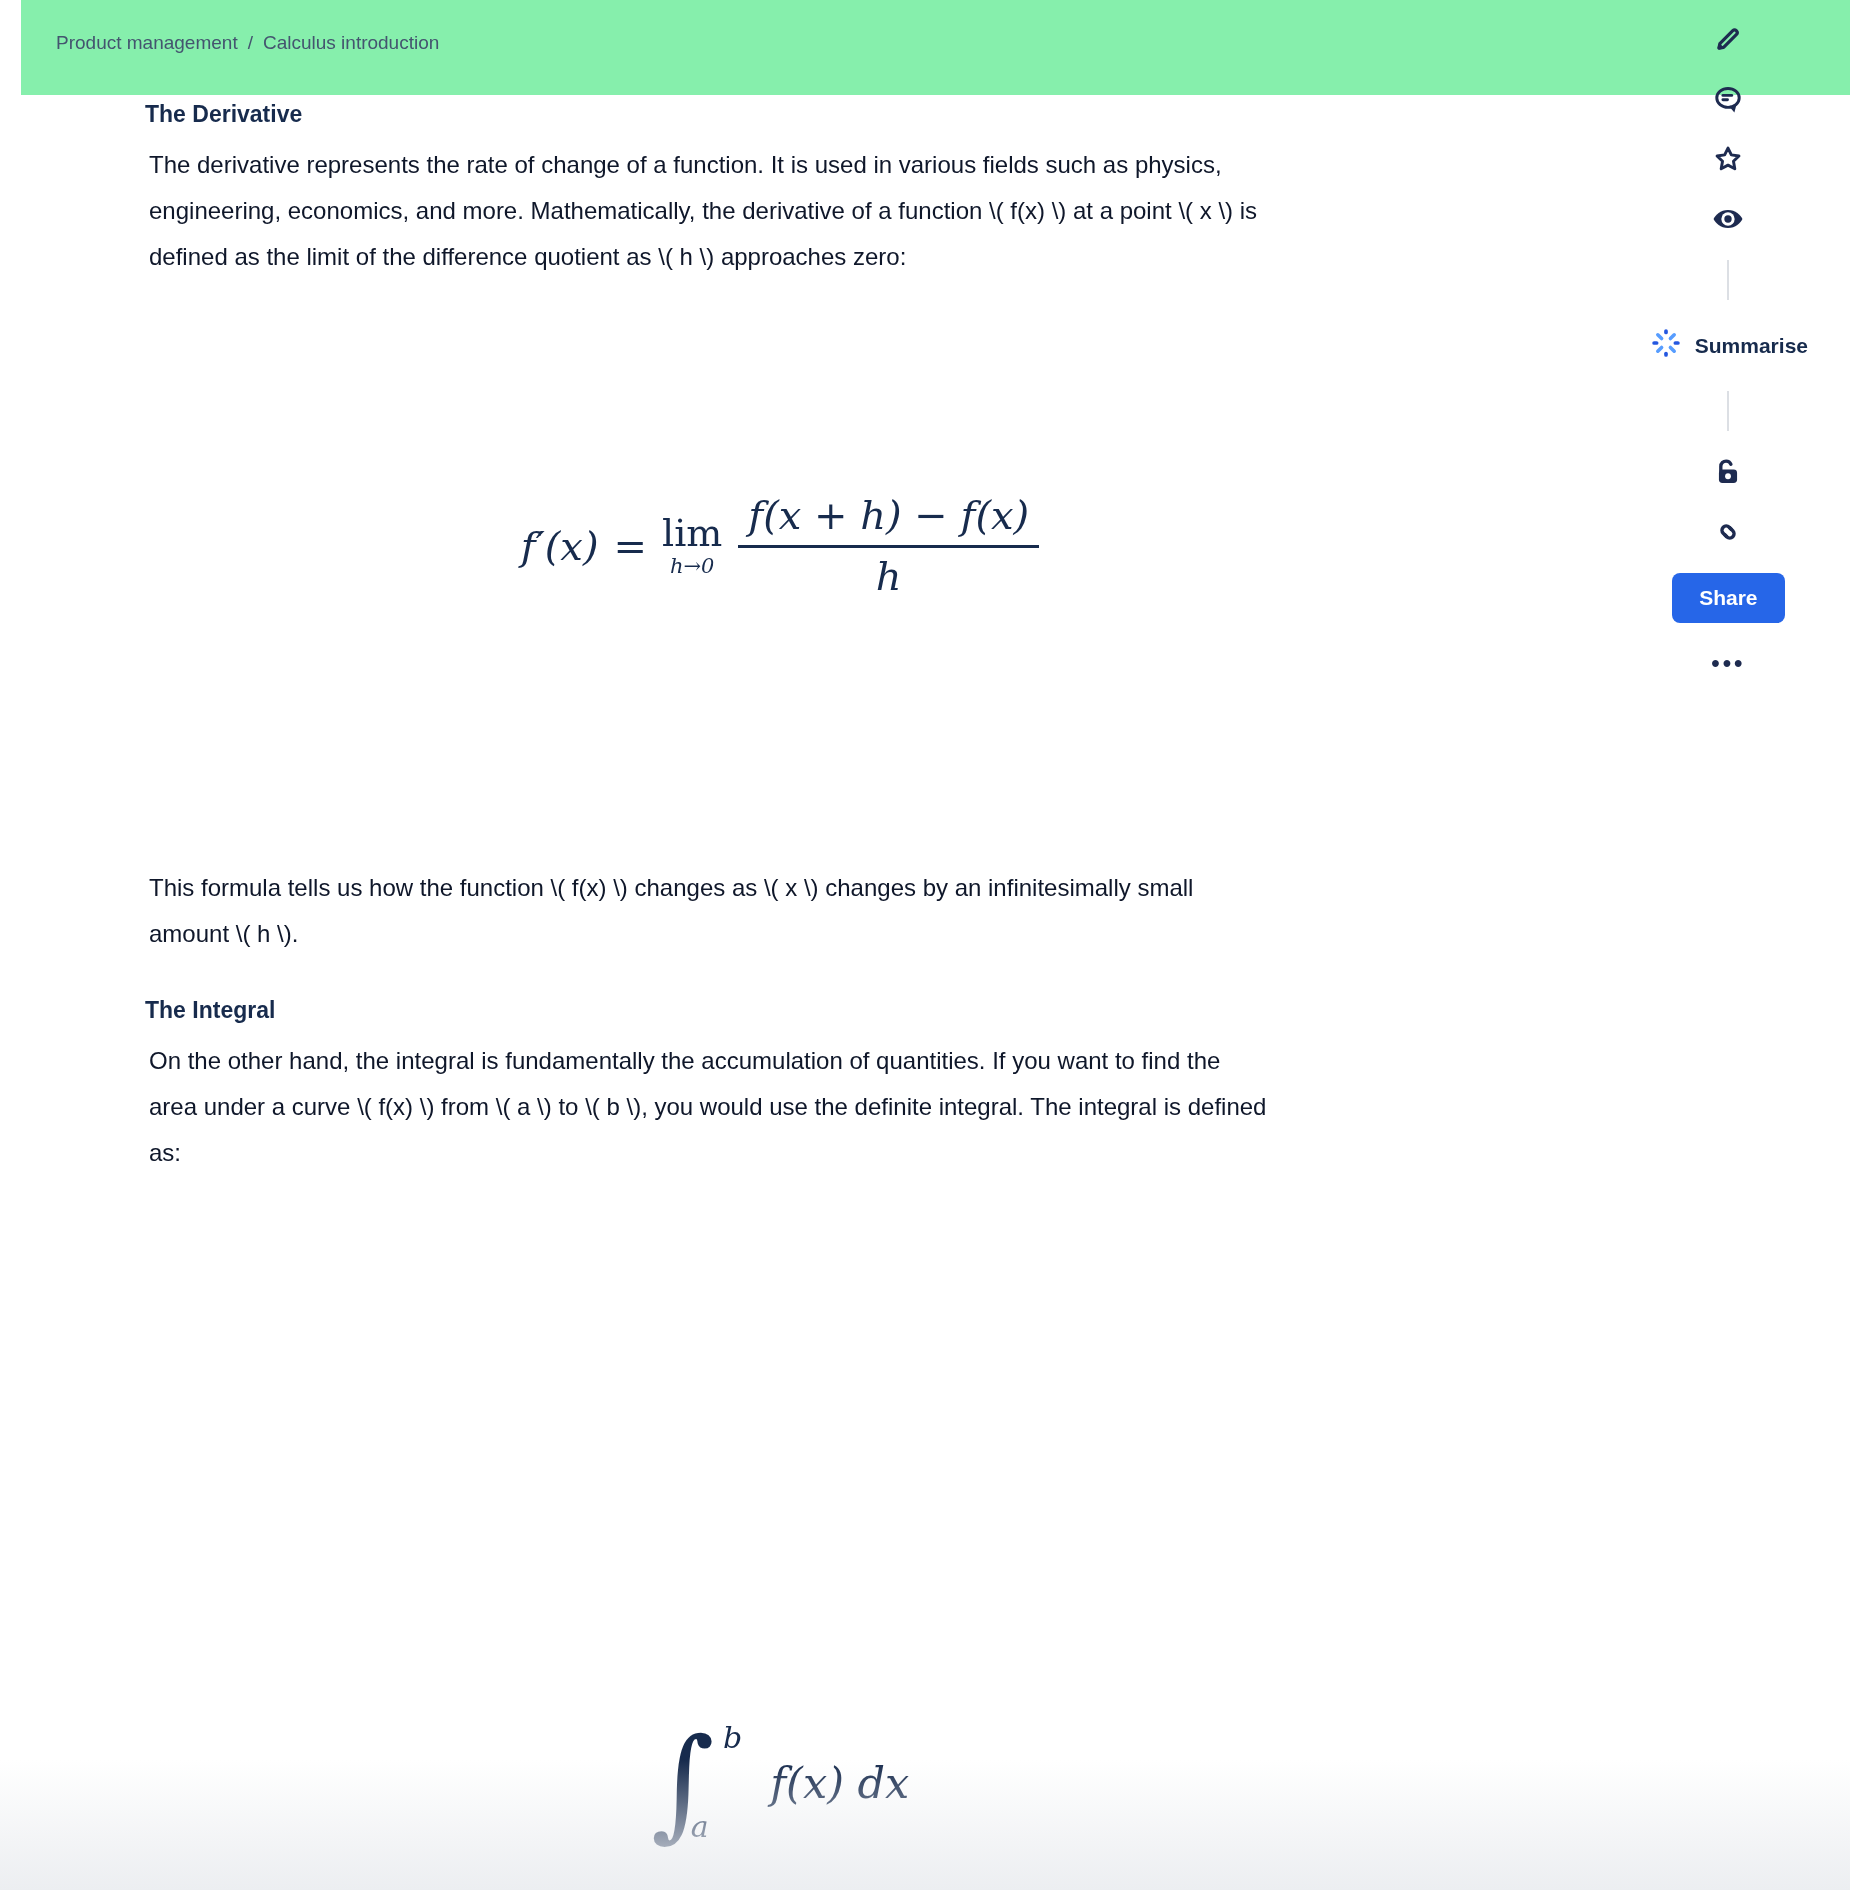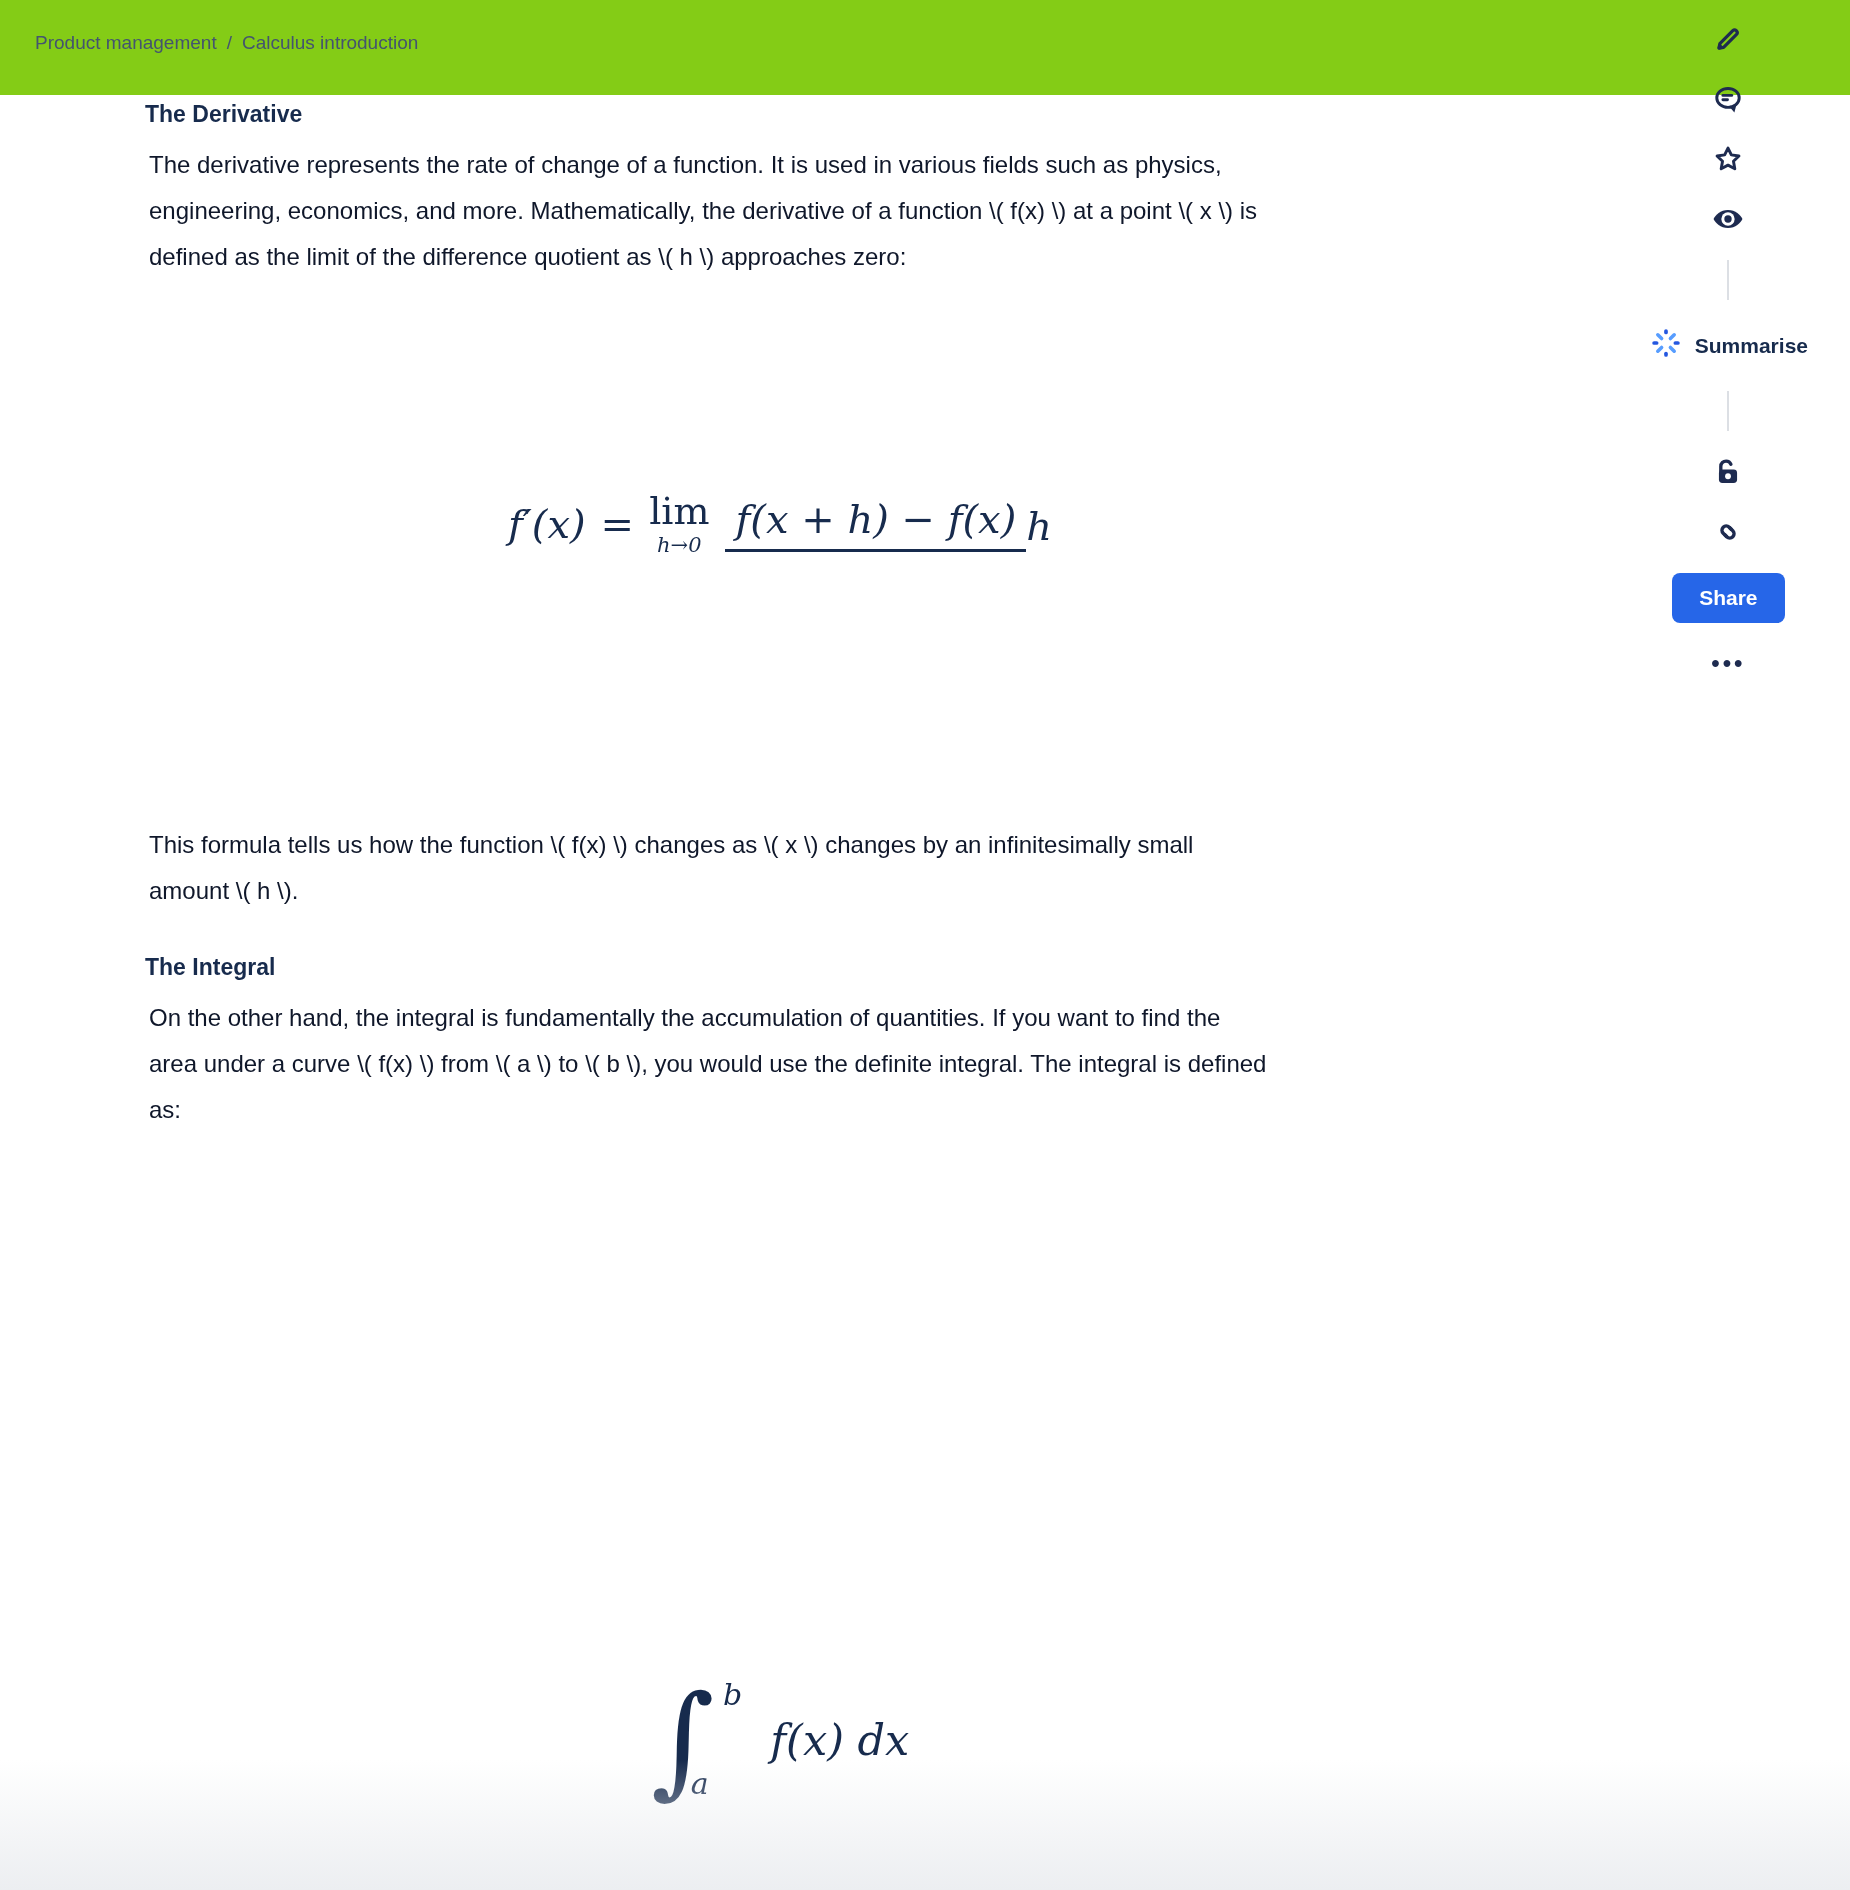--- a/index.html
+++ b/index.html
@@ -9,21 +9,22 @@
     font-family: "Liberation Sans", sans-serif;
     color: #172B4D;
     overflow: hidden;
     position: relative;
   }
 
   
   .page-header {
     position: relative;
     height: 95px;
-    background: #84cc16;
+    background: #86efac;
+    margin-left: 21px;
   }
   .breadcrumb {
     position: absolute;
     left: 35px; top: 32px;
     font-size: 19px;
     color: #44546F;
     display: flex;
     align-items: center;
     gap: 10px;
     white-space: nowrap;
@@ -120,21 +121,21 @@
   .m-lim {
     display: inline-flex;
     flex-direction: column;
     align-items: center;
     margin-right: 16px;
   }
   .m-lim-word { font-size: 38px; line-height: 1.05; font-style: normal; }
   .m-lim-sub  { font-size: 21px; line-height: 1; margin-top: 3px; }
   .m-frac {
     display: inline-flex;
-    flex-direction: row;
+    flex-direction: column;
     align-items: center;
   }
   .m-num {
     font-size: 40px; line-height: 1.15;
     padding: 0 10px 7px 10px;
     border-bottom: 3px solid #172B4D;
   }
   .m-den { font-size: 40px; line-height: 1.15; padding-top: 5px; }
 
   .m-int { position: relative; display: inline-block; padding: 0 30px 0 0; }

